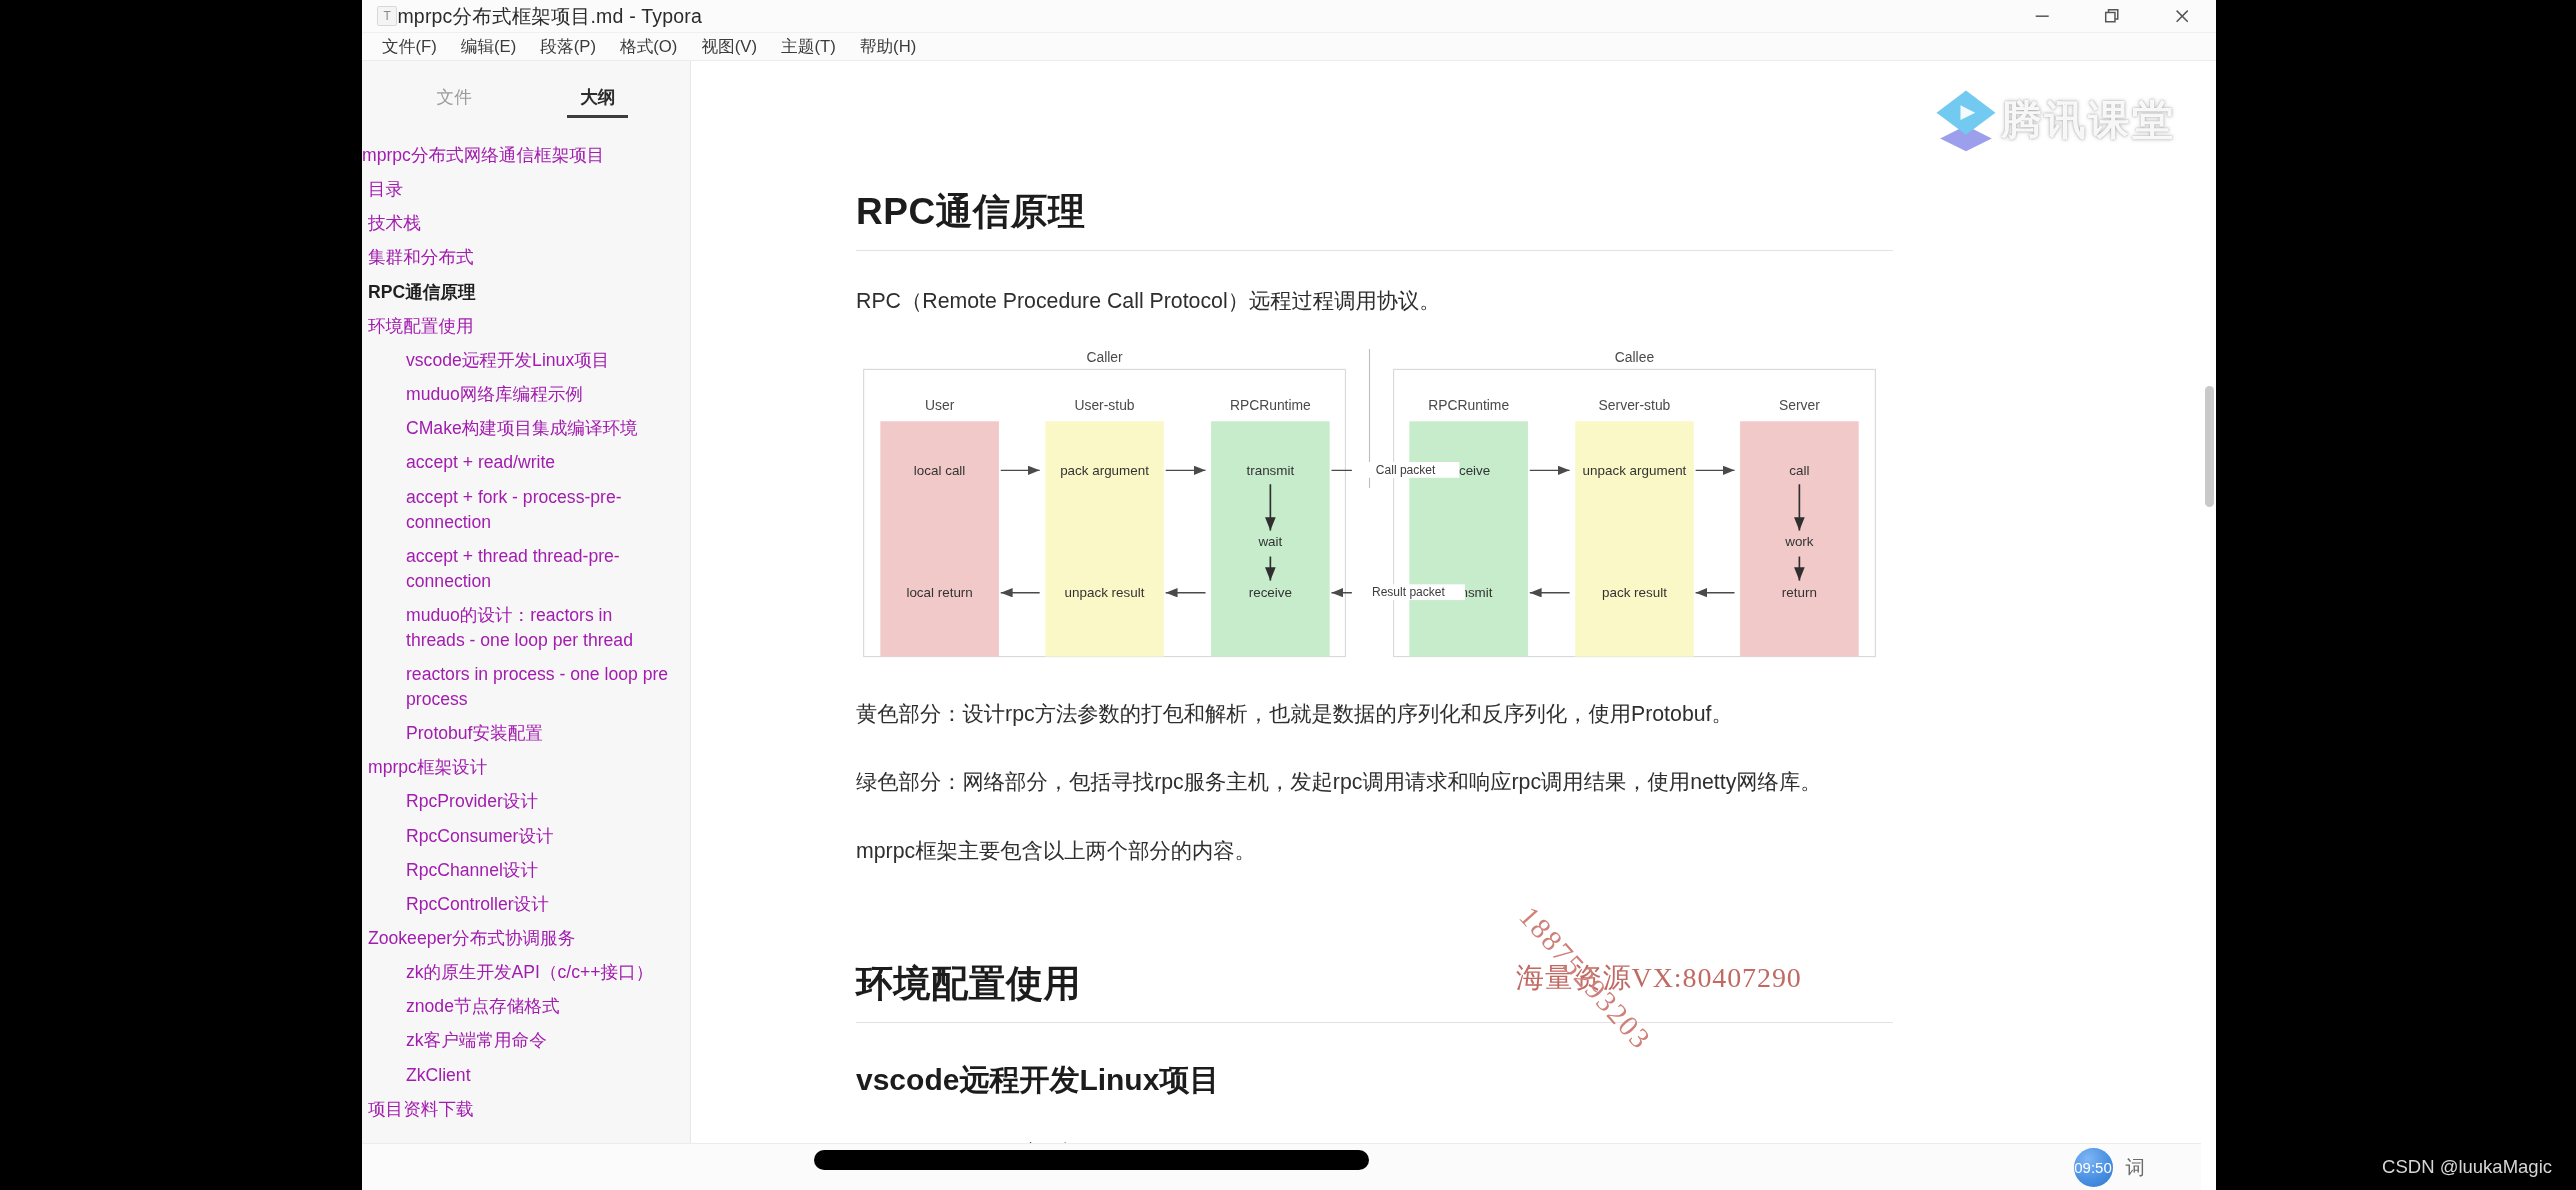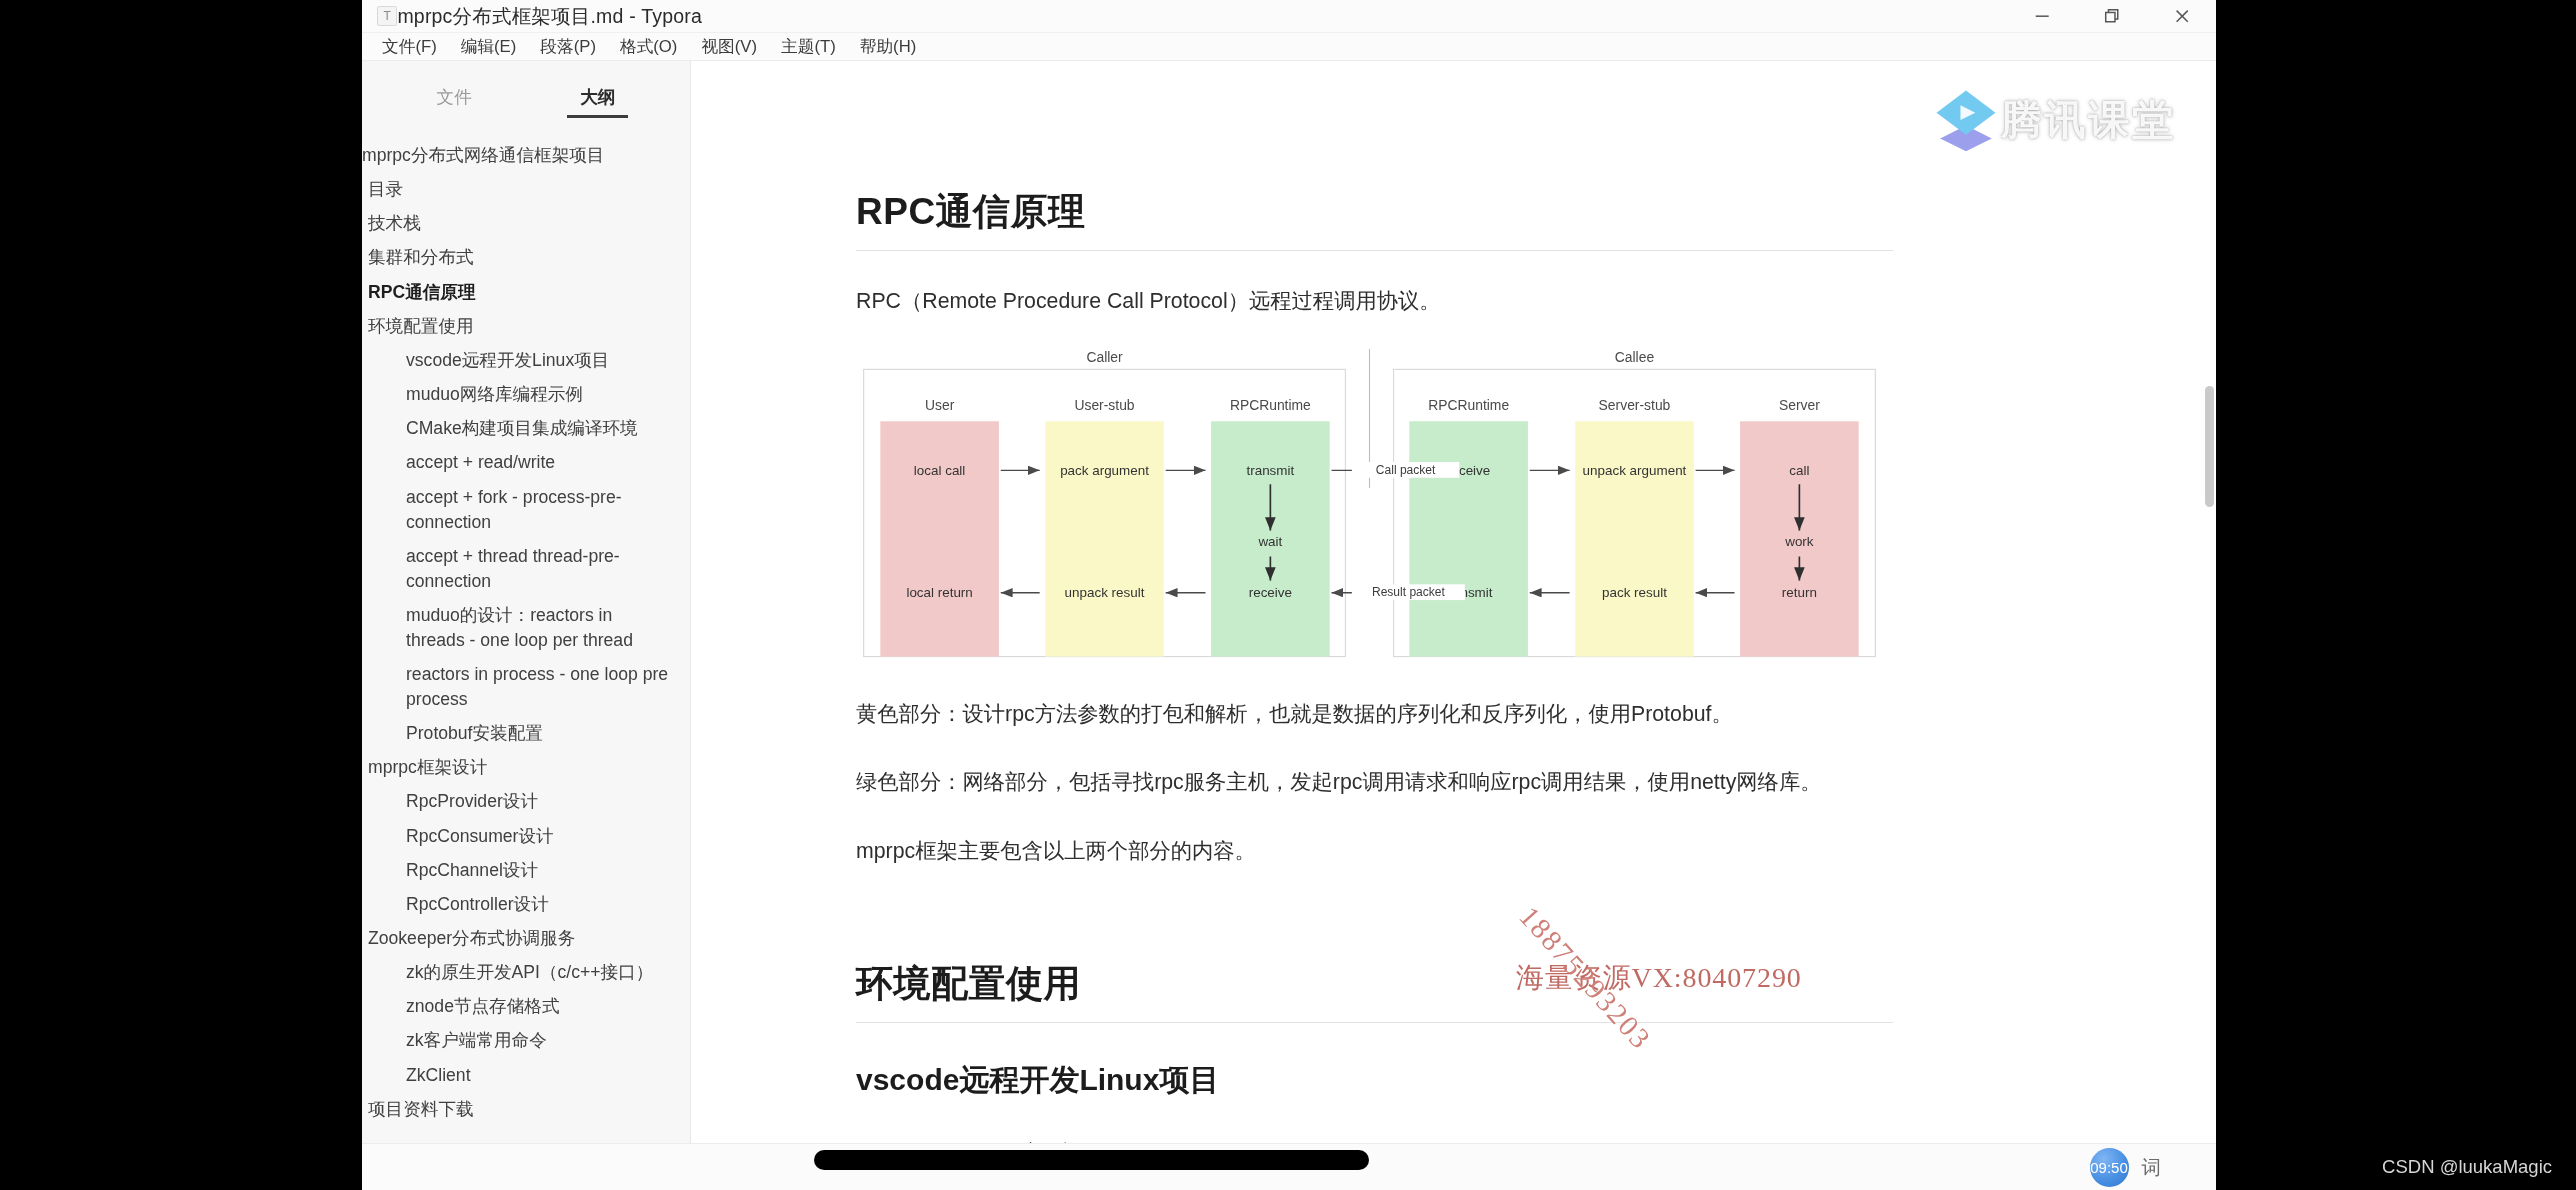--- a/index.html
+++ b/index.html
@@ -71,21 +71,21 @@
   }
   .side-tab.active { color: #2c2c2c; font-weight: bold; }
   .side-tab.active::after {
     content: ""; position: absolute; left: -13px; right: -13px; bottom: 0;
     height: 2.8px; background: #3d3d3d;
   }
   .outline-list {
     flex: 1; overflow: hidden; padding: 20.4px 0 0 0;
   }
   .out-item {
-    font-size: 17.6px; color: #404040; line-height: 1.42;
+    font-size: 17.6px; color: #a21caf; line-height: 1.42;
     padding: 4.6px 16.7px 4.6px 0; white-space: normal;
   }
   .out-item.lvl1 { padding-left: 6px; }
   .out-item.lvl2 { padding-left: 44px; }
   .out-item.active { color: #1f1f1f; font-weight: bold; }
 
   .side-footer {
     height: 48px; display: flex; align-items: center; gap: 39px;
     padding-left: 67px; border-top: 0.9px solid #ededed; background: #f7f7f7;
   }
@@ -142,21 +142,21 @@
   .wm-red-inline { color: #c06a63; font-family: "Liberation Serif", serif; font-weight: normal; }
 
   
   .vscroll {
     position: absolute; right: 2.8px; top: 325px; width: 9.3px; height: 121px;
     background: #c9c9c9; border-radius: 4.6px;
   }
 
   
   .statusbar {
-    position: absolute; left: 0; right: 0; bottom: 0; height: 48px;
+    position: absolute; left: 0; right: 16px; bottom: 0; height: 48px;
     background: #fbfbfb; border-top: 0.9px solid #ececec;
     display: flex; align-items: center; justify-content: flex-end;
     padding-right: 56px; gap: 13px;
   }
   .sb-circle {
     width: 39px; height: 39px; border-radius: 50%;
     background: radial-gradient(circle at 35% 28%, #7fb6f5 0%, #4a90e2 55%, #2f76cf 100%);
     color:#fff; font-size: 15px; display:flex; align-items:center; justify-content:center;
     font-family: "Liberation Sans", sans-serif;
   }

